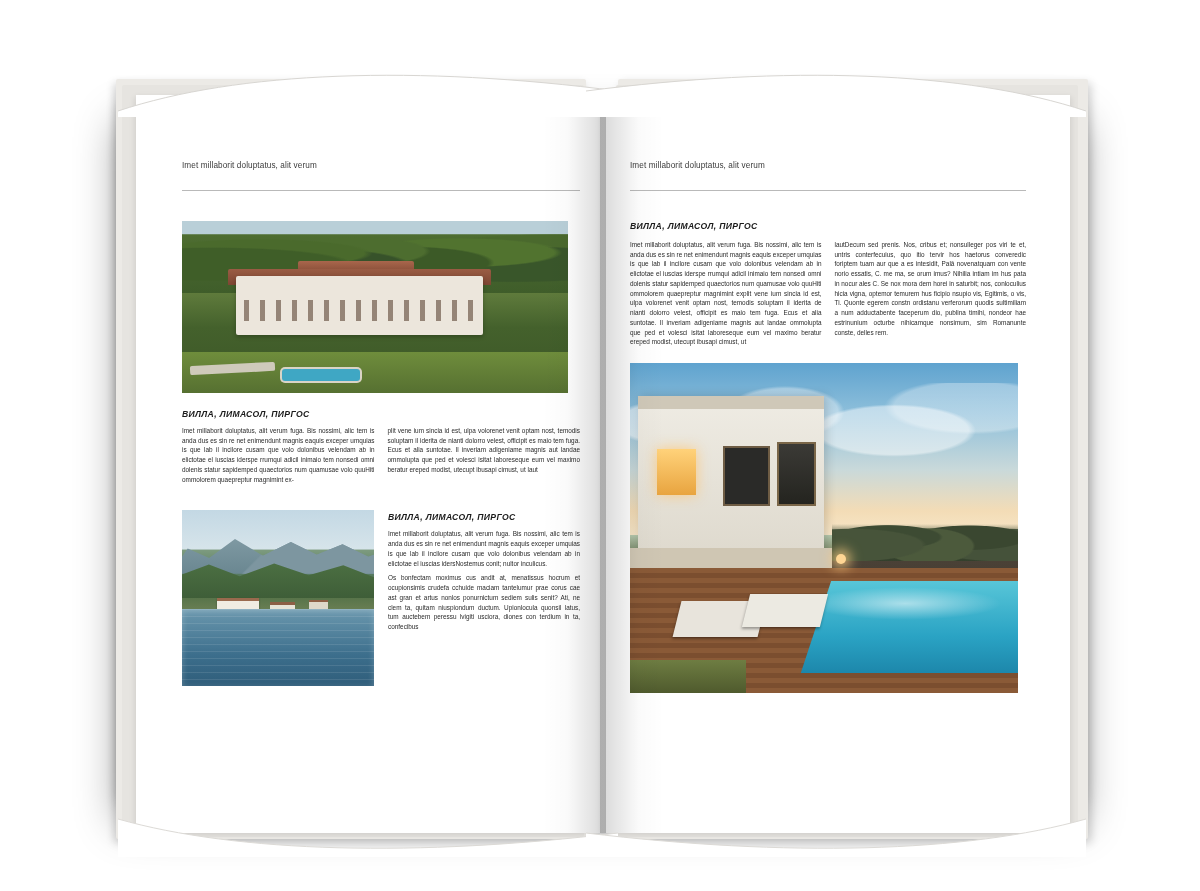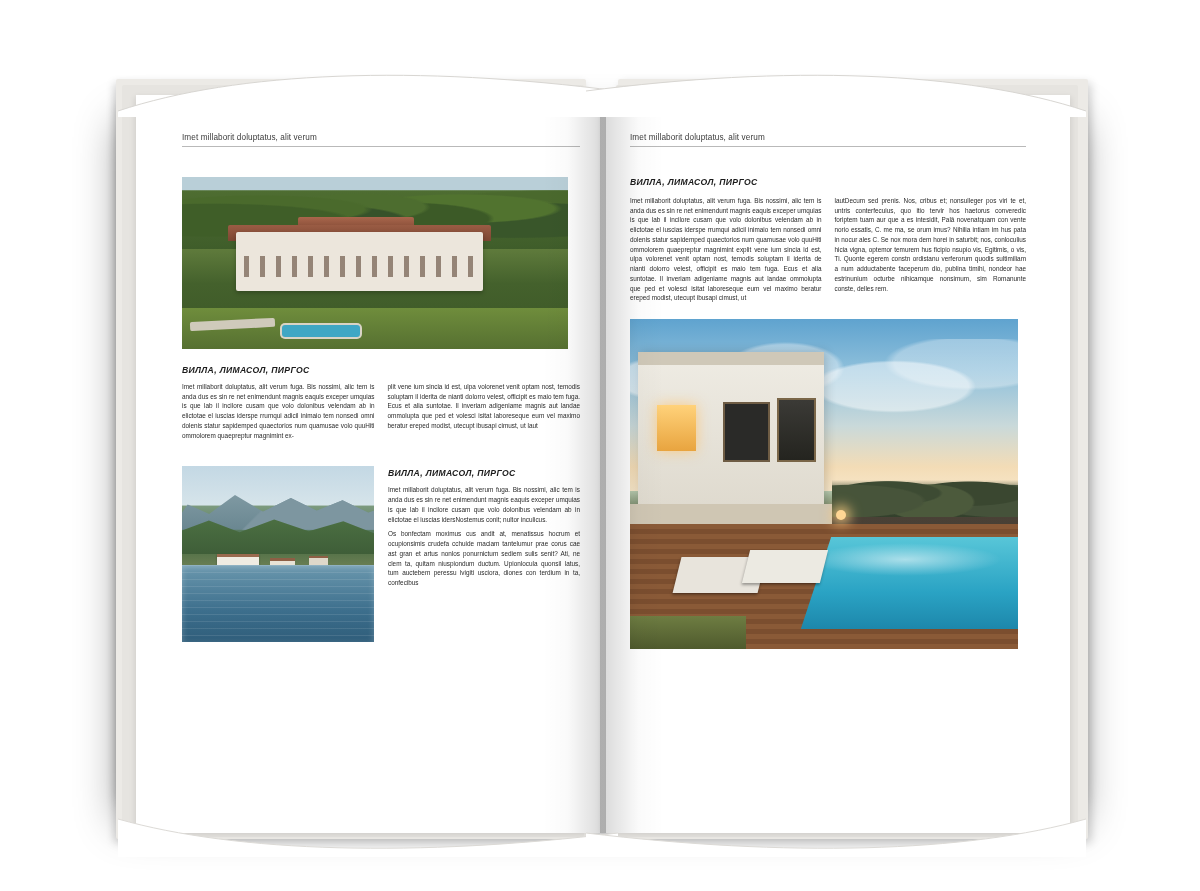--- a/index.html
+++ b/index.html
@@ -87,23 +87,24 @@
     padding: 38px 40px 30px 40px;
     box-sizing: border-box;
   }
   .page.left .page-inner  { padding-left: 46px; padding-right: 26px; }
   .page.right .page-inner { padding-left: 30px; padding-right: 44px; }
 
   .running-head {
     font-size: 8.2px;
     color: #3c3c3c;
     letter-spacing: .1px;
-    padding-bottom: 4px;
+    padding-bottom: 20px;
     border-bottom: .6px solid #b9b9b9;
     margin-bottom: 30px;
+    margin-top: 28px;
   }
 
   .photo {
     position: relative;
     overflow: hidden;
     background: #cfd8d2;
   }
   .photo.hero-left  { width: 386px; height: 172px; margin-bottom: 16px; }
   .photo.lake       { width: 192px; height: 176px; }
   .photo.villa-pool { width: 388px; height: 330px; margin-top: 16px; }

